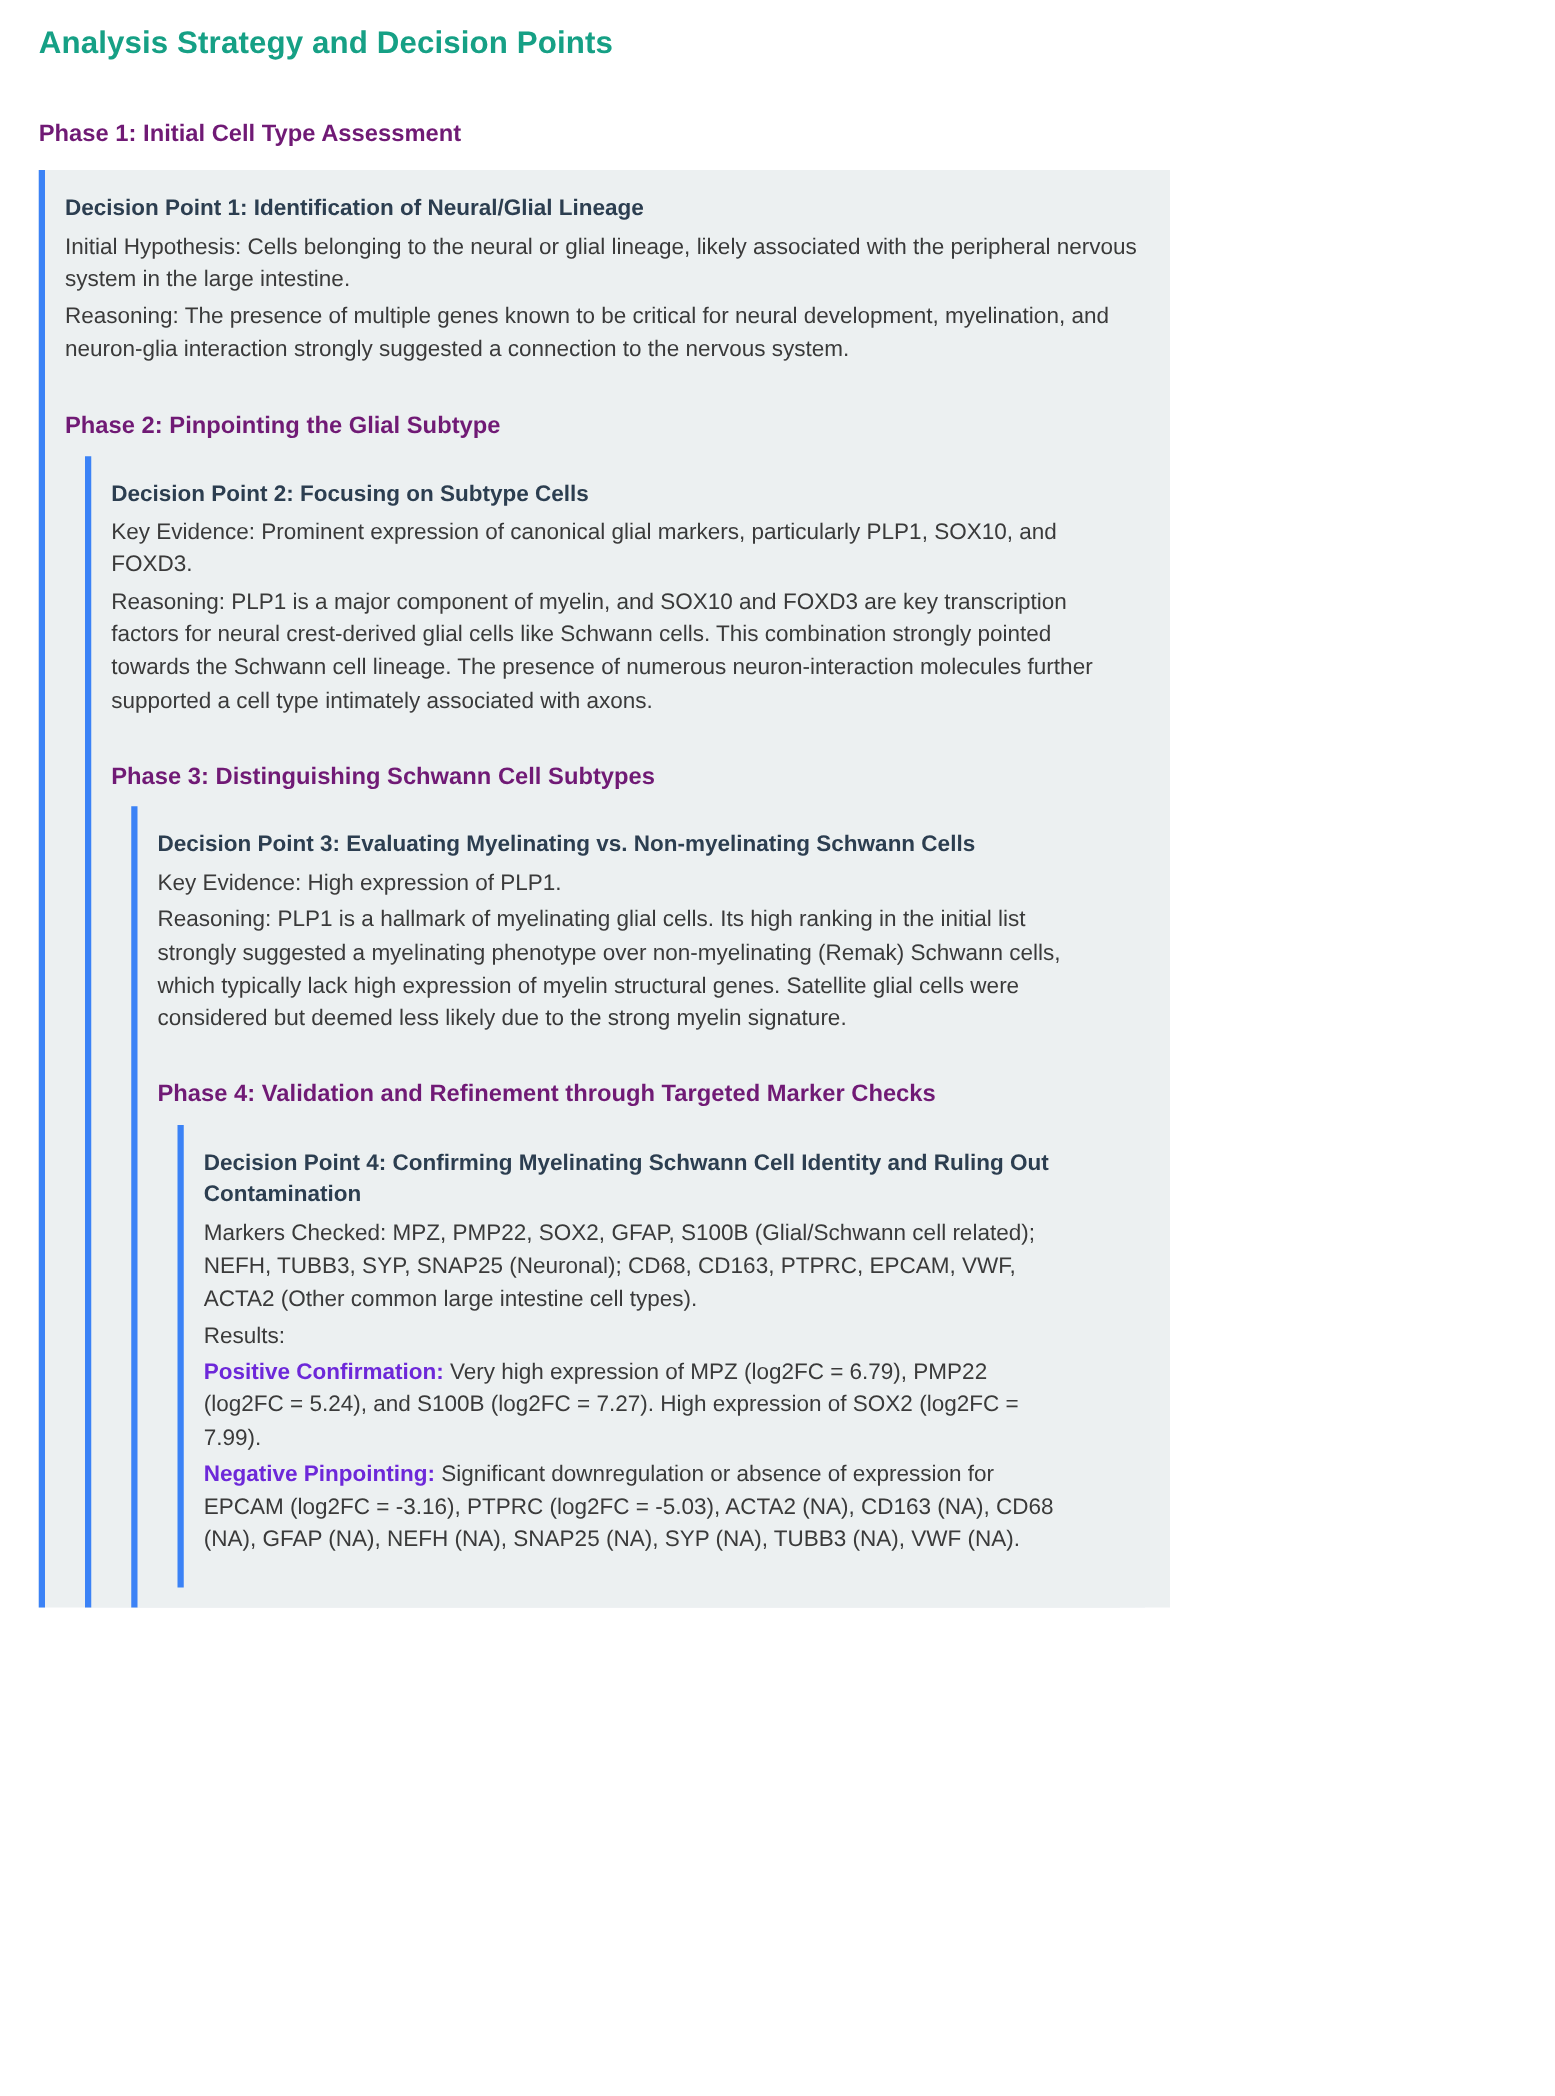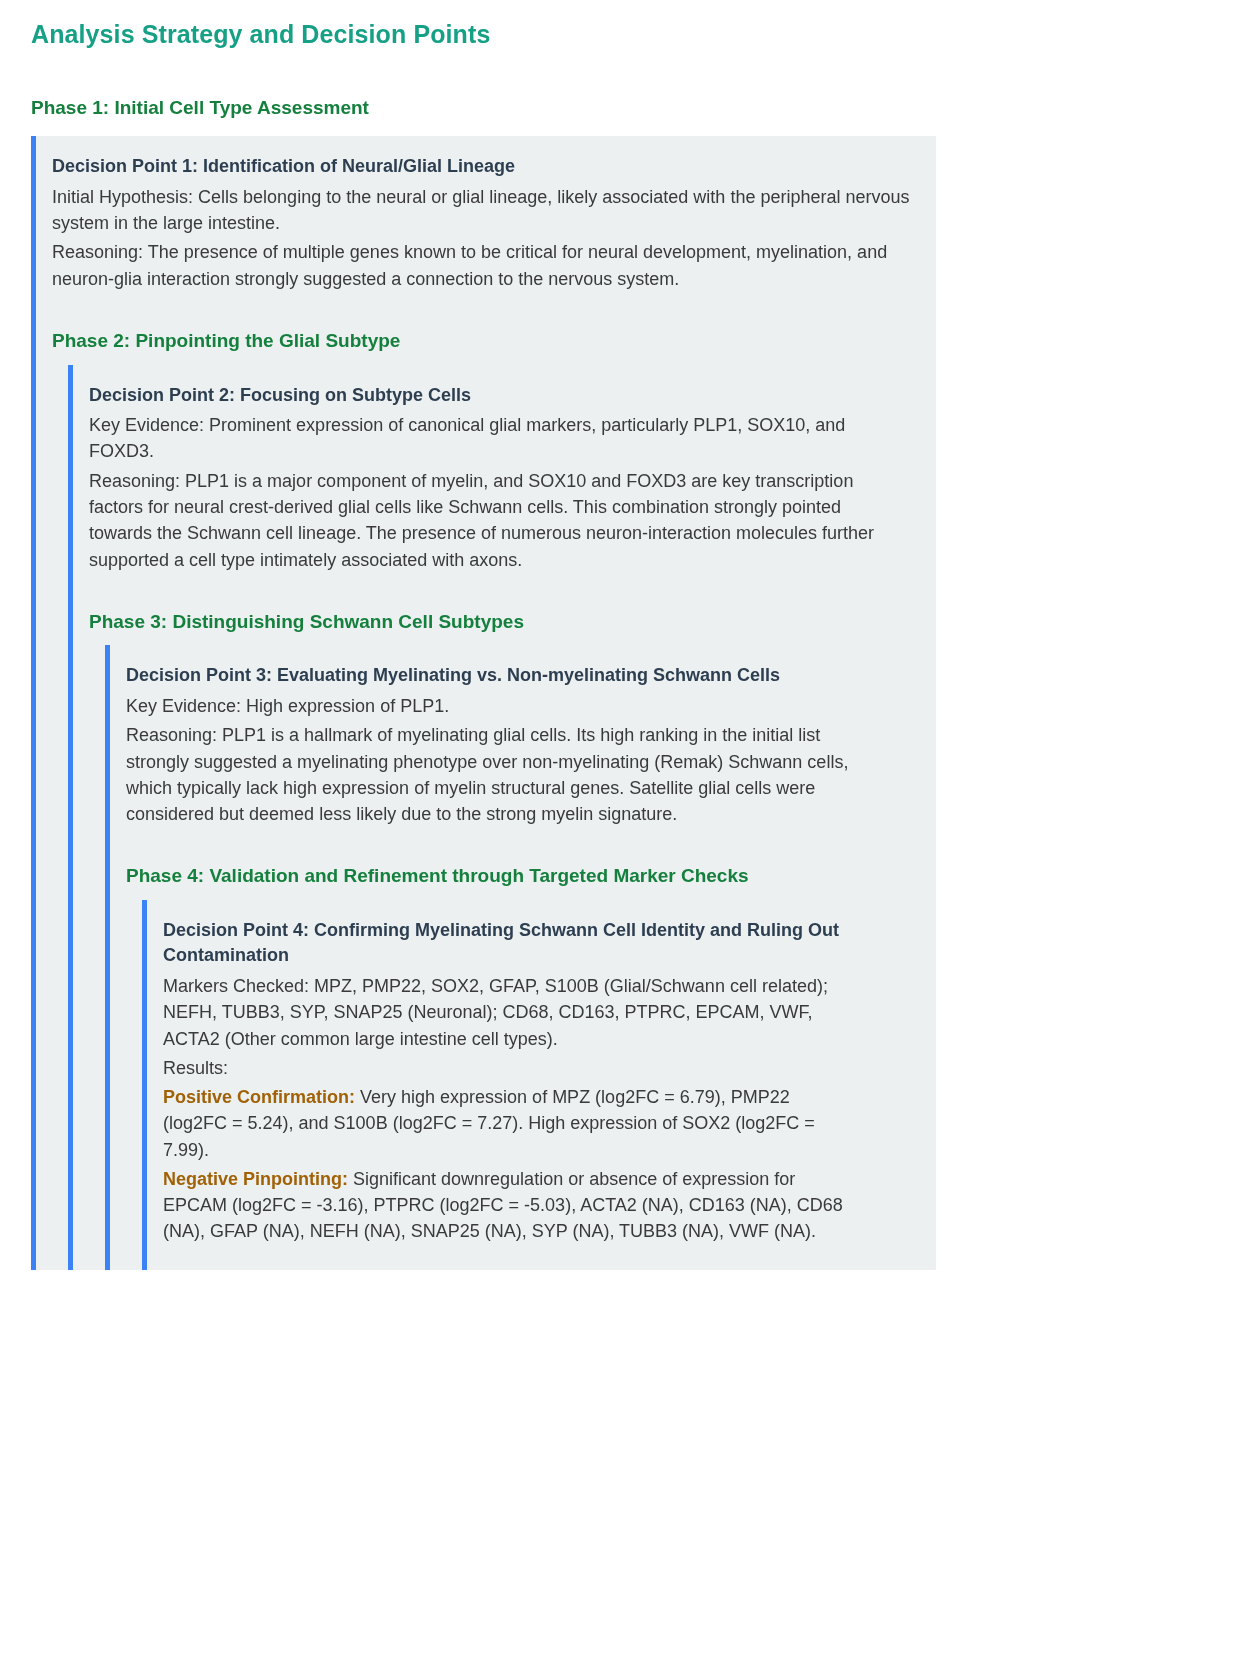--- a/index.html
+++ b/index.html
@@ -29,21 +29,21 @@
     margin: 0 0 0 31px;
     padding: 0;
     line-height: 1.35;
     letter-spacing: 0.1px;
   }
 
   
   .phase-heading {
     font-size: 19px;
     font-weight: bold;
-    color: #15803d;
+    color: #701a75;
     line-height: 1.35;
     margin: 0;
     padding: 0;
   }
   .phase-heading.level-0 {
     margin: 43px 0 0 31px;
   }
   .phase-heading.nested {
     margin: 36px 0 0 0;
   }
@@ -56,41 +56,41 @@
     box-sizing: border-box;
     margin: 11px 0 0 0;
   }
   .quote.level-0 {
     margin-left: 31px;
     margin-right: 62px;
     margin-top: 16px;
     padding-bottom: 0;
   }
   .quote.level-1 { margin-left: 16px; margin-right: 0; padding-bottom: 0; }
-  .quote.level-2 { margin-left: 16px; margin-right: 0; padding-bottom: 0; }
+  .quote.level-2 { margin-left: 16px; margin-right: 0; padding-bottom: 16px; }
   .quote.level-3 { margin-left: 16px; margin-right: 0; padding-bottom: 22px; }
 
   .dp-title {
     font-size: 18px;
     font-weight: bold;
     color: #2c3e50;
     line-height: 1.42;
     margin: 0 0 4px 0;
   }
 
   .para {
     font-size: 18px;
     line-height: 1.46;
     color: #3a3a3a;
     margin: 0 0 3px 0;
     font-weight: normal;
   }
   .para .lead {
     font-weight: bold;
-    color: #a16207;
+    color: #6d28d9;
   }
 </style>
 </head>
 <body>
 
 <div class="page">
 
   <h1 class="doc-title">Analysis Strategy and Decision Points</h1>
 
   <h2 class="phase-heading level-0">Phase 1: Initial Cell Type Assessment</h2>

